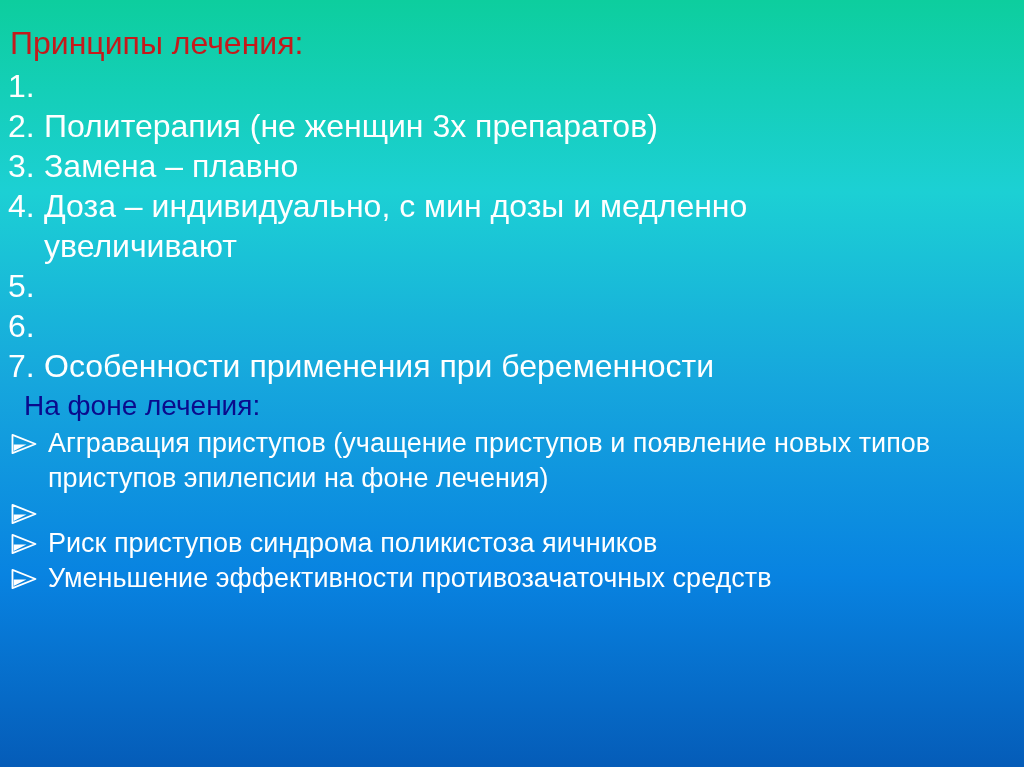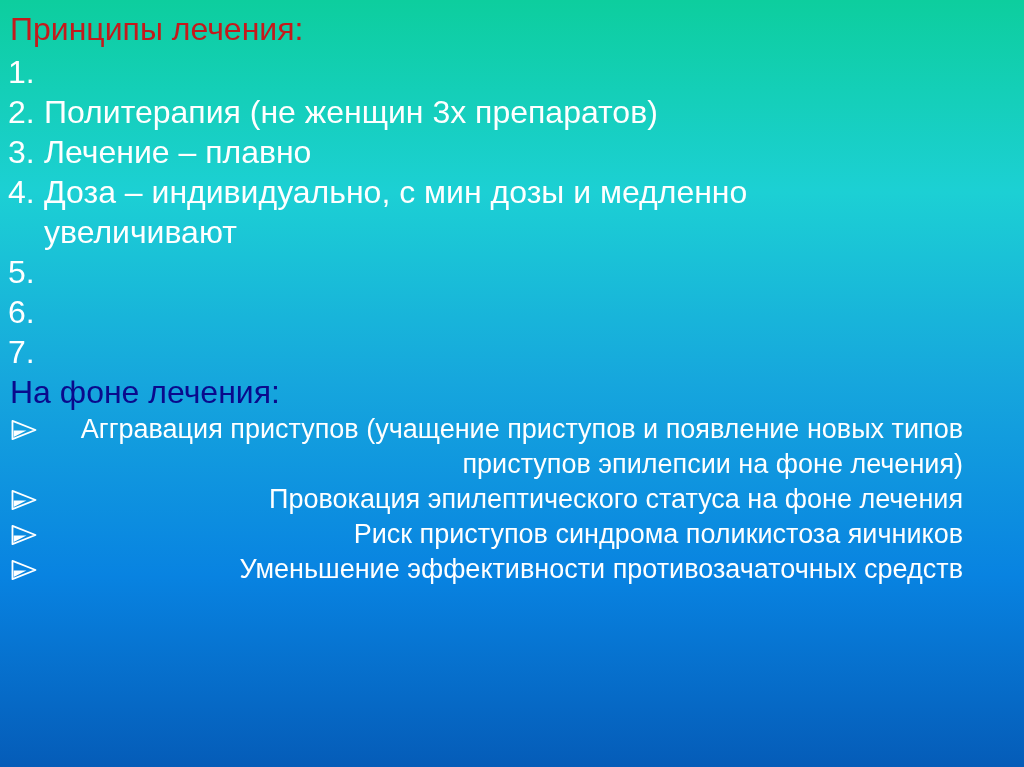--- a/index.html
+++ b/index.html
@@ -9,47 +9,47 @@
   *{margin:0;padding:0;box-sizing:border-box;}
   html,body{width:1024px;height:767px;overflow:hidden;}
   body{font-family:"Liberation Sans","DejaVu Sans",sans-serif;}
   .slide{
     width:1024px;height:767px;overflow:hidden;
     background:linear-gradient(to bottom,var(--g0) 0%,var(--g25) 25%,var(--g50) 50%,var(--g75) 75%,var(--g100) 100%);
   }
   .title{
     color:var(--title-color);
     font-size:32px;line-height:46px;
-    padding:6px 0 0 10px;
+    padding:20px 0 0 10px;
     letter-spacing:0;
   }
   ol.principles{
     list-style:none;
     color:var(--body-color);
     font-size:32px;line-height:40px;
   }
   ol.principles li{
     display:flex;align-items:flex-start;
     padding-left:8px;
   }
   ol.principles .num{
     flex:0 0 36px;width:36px;
   }
   ol.principles .item-text{
     width:820px;max-width:820px;
   }
   .subheading{
     color:var(--subhead-color);
-    font-size:32px;line-height:40px;
-    padding-left:10px;
+    font-size:28px;line-height:40px;
+    padding-left:24px;
   }
   ul.effects{
     list-style:none;
     color:var(--body-color);
-    font-size:27px;line-height:35px;text-align:right;
+    font-size:27px;line-height:35px;
   }
   ul.effects li{
     display:flex;align-items:flex-start;
     padding-left:10px;
   }
   ul.effects .bullet{
     flex:0 0 38px;width:38px;
     padding-top:6px;
   }
   ul.effects .bullet svg{display:block;}
@@ -69,38 +69,39 @@
     <span class="num">1.</span>
   </li>
 
   <li>
     <span class="num">2.</span>
     <span class="item-text">Политерапия (не женщин 3х препаратов)</span>
   </li>
 
   <li>
     <span class="num">3.</span>
-    <span class="item-text">Лечение – плавно</span>
+    <span class="item-text">Замена – плавно</span>
   </li>
 
   <li>
     <span class="num">4.</span>
     <span class="item-text">Доза – индивидуально, с мин дозы и медленно увеличивают</span>
   </li>
 
   <li>
     <span class="num">5.</span>
   </li>
 
   <li>
     <span class="num">6.</span>
   </li>
 
   <li>
     <span class="num">7.</span>
+    <span class="item-text">Особенности применения при беременности</span>
   </li>
 </ol>
 
   <div class="subheading">На фоне лечения:</div>
 
   <ul class="effects" id="bullet-list">
   <li>
     <span class="bullet">
       <svg width="28" height="24" viewBox="0 0 34 26" aria-hidden="true">
         <path d="M3 2 L31 13 L3 24 Z" fill="none" stroke="#FFFFFF" stroke-width="2.2" stroke-linejoin="round"></path>
@@ -110,21 +111,20 @@
     <span class="item-text">Аггравация приступов (учащение приступов и появление новых типов приступов эпилепсии на фоне лечения)</span>
   </li>
 
   <li>
     <span class="bullet">
       <svg width="28" height="24" viewBox="0 0 34 26" aria-hidden="true">
         <path d="M3 2 L31 13 L3 24 Z" fill="none" stroke="#FFFFFF" stroke-width="2.2" stroke-linejoin="round"></path>
         <path d="M4.5 13.5 L20 13.5 L4.5 21.5 Z" fill="#FFFFFF"></path>
       </svg>
     </span>
-    <span class="item-text">Провокация эпилептического статуса на фоне лечения</span>
   </li>
 
 
   <li>
     <span class="bullet">
       <svg width="28" height="24" viewBox="0 0 34 26" aria-hidden="true">
         <path d="M3 2 L31 13 L3 24 Z" fill="none" stroke="#FFFFFF" stroke-width="2.2" stroke-linejoin="round"></path>
         <path d="M4.5 13.5 L20 13.5 L4.5 21.5 Z" fill="#FFFFFF"></path>
       </svg>
     </span>

